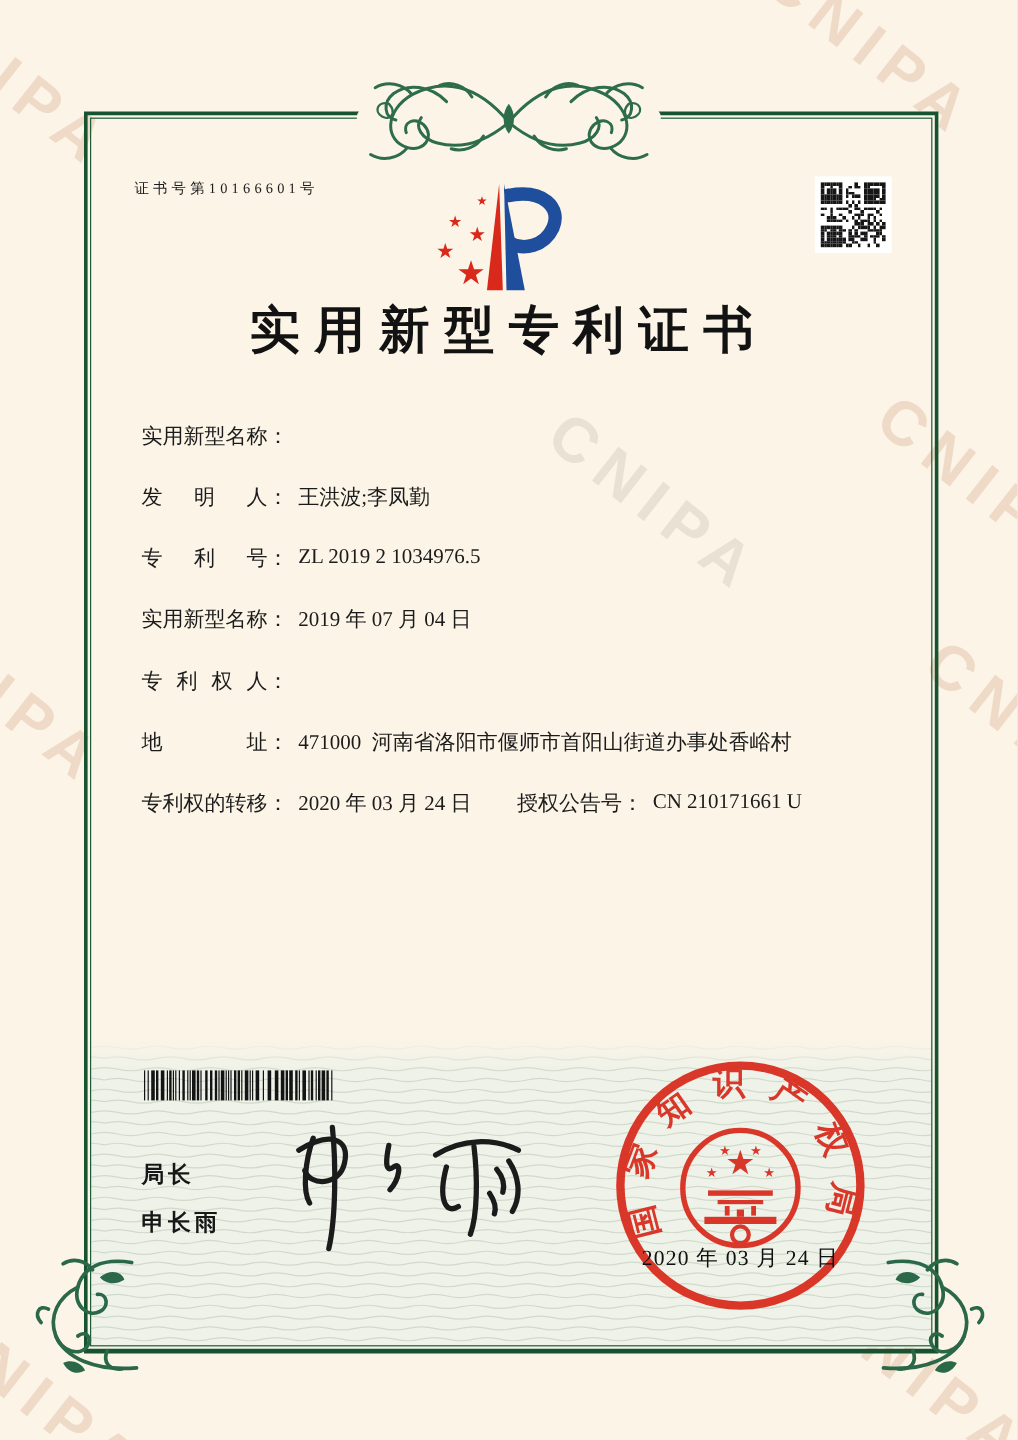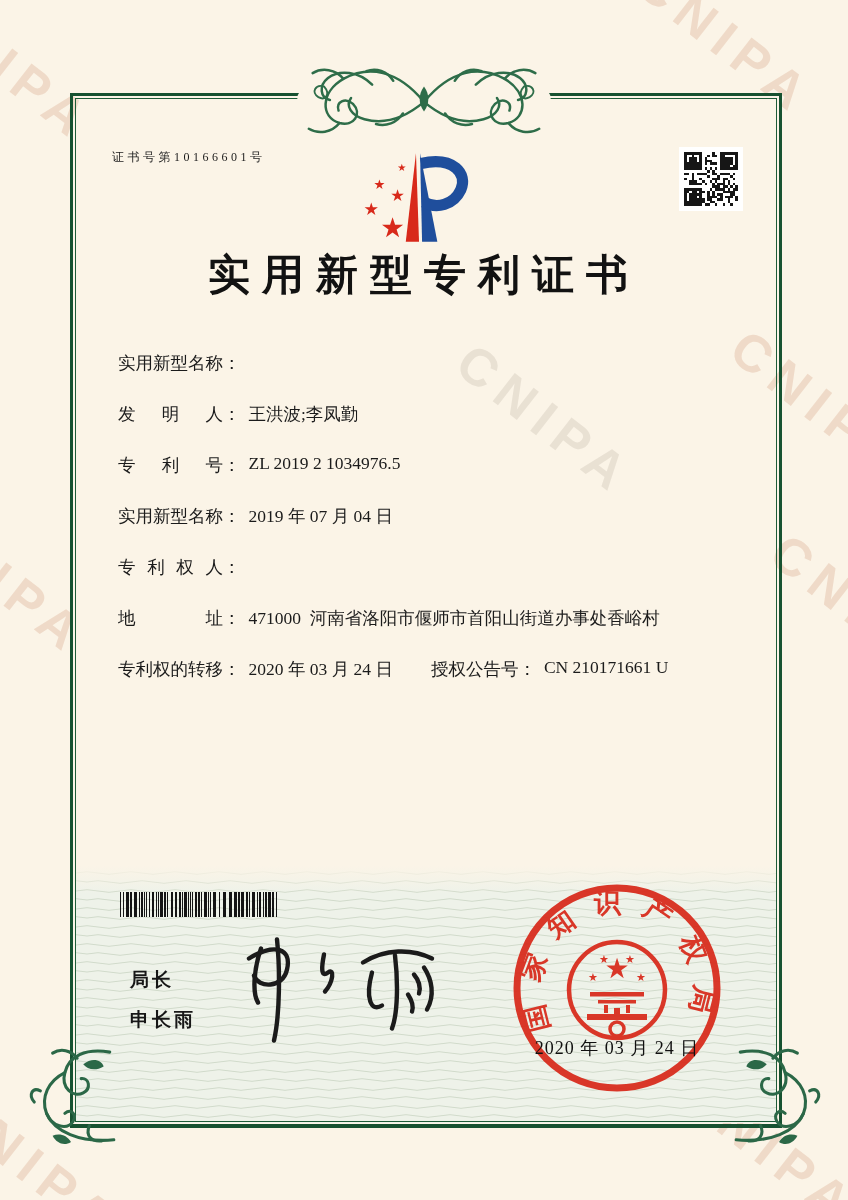--- a/index.html
+++ b/index.html
@@ -50,21 +50,21 @@
   .pair{display:flex;margin-left:38px;}
 
   .paras{position:absolute;left:118px;top:699px;width:618px;z-index:3;font-size:17px;
          line-height:28px;text-align:justify;color:#1c1c1c;}
   .paras p{margin:0;text-indent:2em;}
 
   .barcode{position:absolute;left:120px;top:892px;height:25px;z-index:3;display:flex;align-items:stretch;}
   .barcode span{display:block;background:#141414;}
 
   .signer{position:absolute;left:118px;top:960px;z-index:3;font-size:19px;letter-spacing:3px;
-          line-height:40px;font-weight:600;font-family:"Liberation Sans","DejaVu Sans",sans-serif;color:#171717;margin-left:12px;}
+          line-height:40px;font-weight:600;font-family:"Liberation Sans","DejaVu Sans",sans-serif;color:#171717;}
 
   .signature{position:absolute;left:225px;top:933px;z-index:3;}
 
   .seal{position:absolute;left:505px;top:876px;z-index:3;}
   .seal-date{position:absolute;left:498px;top:1036px;width:238px;z-index:4;text-align:center;
              font-size:18px;letter-spacing:1px;color:#101010;font-weight:500;}
 
   .page-num{position:absolute;left:70px;top:1086px;width:712px;z-index:3;text-align:center;
             font-size:15px;letter-spacing:2px;}
 

